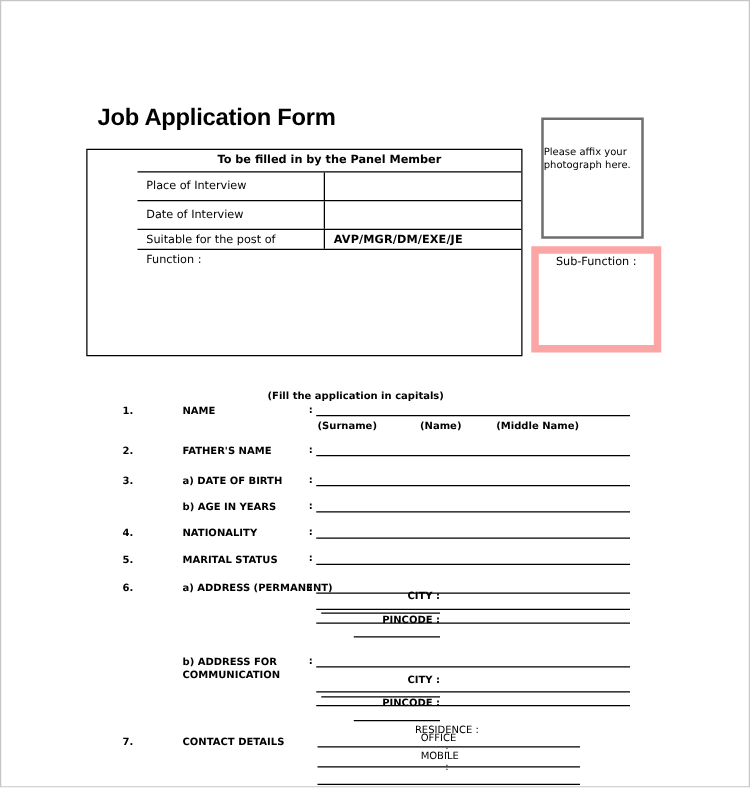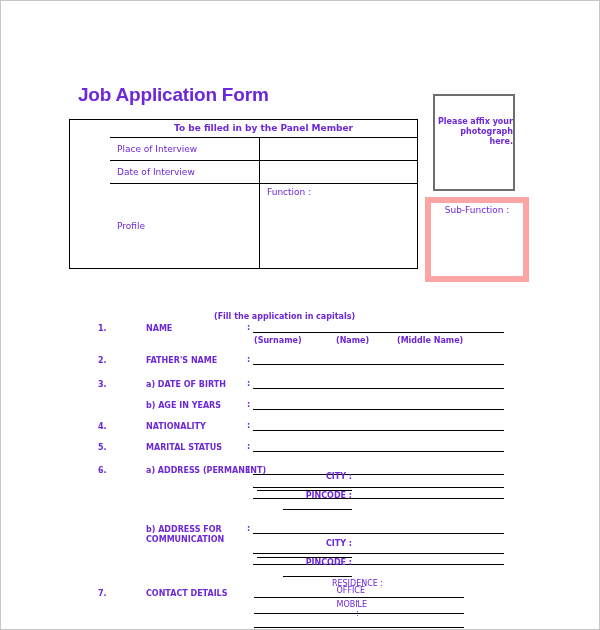--- a/index.html
+++ b/index.html
@@ -1,39 +1,39 @@
 <!DOCTYPE html>
 <html><head>
 <meta charset="utf-8">
 <style>
   html,body{margin:0;padding:0;background:#fff;}
   .page{position:relative;width:600px;height:630px;background:#ffffff;
         border:1px solid #c6c6c6;box-sizing:border-box;overflow:hidden;
-        font-family:"DejaVu Sans",sans-serif;color:#6d28d9;}
+        font-family:"DejaVu Sans",sans-serif;color:#000000;}
   .title{position:absolute;left:77px;top:84px;font-family:"Liberation Sans",sans-serif;
          font-weight:bold;font-size:19px;letter-spacing:-0.2px;line-height:20px;}
   
   .panel{position:absolute;left:68px;top:118px;width:349px;border:1px solid #000;
          box-sizing:border-box;font-size:9px;padding-left:40px;}
   .p-header{height:17px;line-height:17px;text-align:center;font-weight:bold;
             border-bottom:1px solid #000;}
   .prow{display:flex;border-bottom:1px solid #000;}
   .prow:last-child{border-bottom:none;}
   .pl{width:150px;border-right:1px solid #000;box-sizing:border-box;
       padding-left:7px;display:flex;align-items:center;}
   .pv{flex:1;padding-left:7px;display:flex;align-items:center;}
   .h22{height:22px;} .h15{height:15px;} .h84{height:84px;}
   .post-value{font-weight:600;letter-spacing:0.1px;}
   .profile-cell{flex:1;padding:3px 4px 0 7px;display:block;}
   .fn-label{margin-bottom:11px;}
   .fn-list{white-space:pre-line;line-height:11.5px;}
   
   .photo{position:absolute;left:432px;top:93px;width:82px;height:97px;
-         border:2px solid #6e6e6e;box-sizing:border-box;text-align:right;
-         font-size:8px;font-weight:bold;line-height:10px;padding-top:21px;}
+         border:2px solid #6e6e6e;box-sizing:border-box;text-align:left;
+         font-size:8px;font-weight:normal;line-height:10px;padding-top:21px;}
   .subfn{position:absolute;left:424px;top:196px;width:104px;height:85px;
          border:6px solid #fca5a5;box-sizing:border-box;text-align:center;
          font-size:9px;padding-top:2px;}
   
   .caps-note{position:absolute;left:213px;top:311px;font-size:8px;font-weight:bold;}
   .frow{position:absolute;left:0;width:600px;height:10px;}
   .fno{position:absolute;left:97px;bottom:0;font-size:8px;font-weight:bold;line-height:9px;}
   .flbl{position:absolute;left:145px;bottom:0;font-size:8px;font-weight:bold;line-height:9px;}
   .flbl-tall{position:absolute;left:145px;top:1px;font-size:8px;font-weight:bold;
              line-height:10px;white-space:pre-line;}
@@ -67,22 +67,25 @@
   <div class="panel">
     <div class="p-header">To be filled in by the Panel Member</div>
     <div class="prow h22">
       <div class="pl">Place of Interview</div>
       <div class="pv"></div>
     </div>
     <div class="prow h22">
       <div class="pl">Date of Interview</div>
       <div class="pv"></div>
     </div>
+    <div class="prow h15">
+      <div class="pl">Suitable for the post of</div>
+      <div class="pv post-value">AVP/MGR/DM/EXE/JE</div>
+    </div>
     <div class="prow h84">
-      <div class="pl">Profile</div>
       <div class="profile-cell">
         <div class="fn-label">Function :</div>
       </div>
     </div>
   </div>
 
   <div class="photo">Please affix your photograph here.</div>
 
   <div class="subfn">Sub-Function :</div>
 

